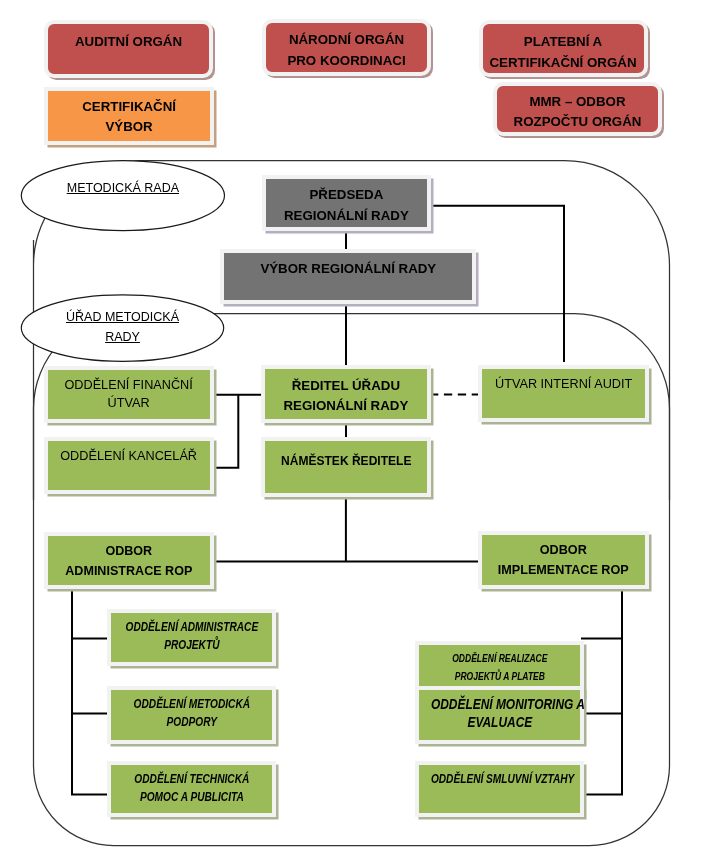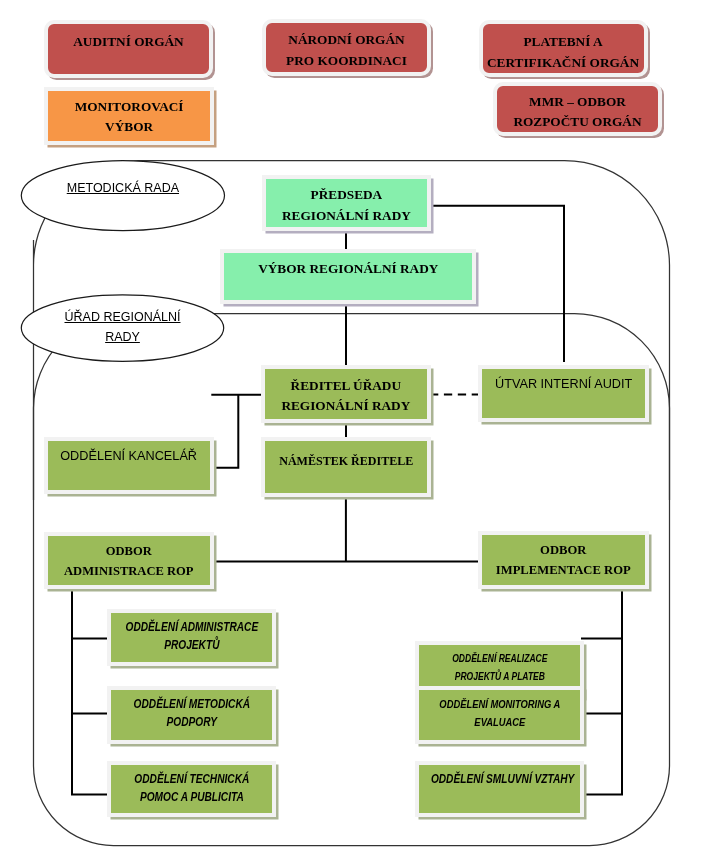--- a/index.html
+++ b/index.html
@@ -8,24 +8,24 @@
        font-family:"Liberation Sans",sans-serif;overflow:hidden;position:relative;}
   #stage{position:absolute;left:0;top:0;width:710px;height:856px;}
 
   .box{position:absolute;box-sizing:border-box;display:flex;align-items:center;
        justify-content:center;text-align:center;color:#000000;
        border:4.5px solid #F2F2F2;z-index:5;}
   .box .txt{width:100%;}
   .rounded{border-radius:10px;}
   .red{background:#C0504D;box-shadow:2.5px 2.5px 0 -0.5px #b29392;}
   .orange{background:#F79646;box-shadow:3px 3px 0 -0.5px #c5a080;}
-  .purple{background:#86efac;box-shadow:3px 3px 0 -0.5px #b4aec0;}
+  .purple{background:#737373;box-shadow:3px 3px 0 -0.5px #b4aec0;}
   .green{background:#9BBB59;box-shadow:3px 3px 0 -0.5px #aab393;}
 
-  .bold{font-weight:bold;font-family:Liberation Serif, serif;}
+  .bold{font-weight:bold;}
   .ital{font-style:italic;font-weight:bold;}
   .box .txt > div, .box .txt > span{display:block;white-space:nowrap;}
   .cond .txt > div, .cond .txt > span{transform:scaleX(var(--sx,1));}
 
   svg.lines{position:absolute;left:0;top:0;width:710px;height:856px;z-index:2;}
 
   .grouplabel{position:absolute;text-align:center;color:#000;z-index:9;
               font-size:12.5px;line-height:20.7px;}
   .grouplabel span{text-decoration:underline;}
 </style>
@@ -89,53 +89,59 @@
 
   <div class="box rounded red bold" style="left:478.5px;top:19.8px;width:169px;height:57px;font-size:13.3px;line-height:20.3px;align-items:flex-end;padding-top:7px;">
     <div class="txt">
       <div>PLATEBNÍ A</div>
       <div>CERTIFIKAČNÍ ORGÁN</div>
     </div>
   </div>
 
   <div class="box orange bold" style="left:44.3px;top:87.2px;width:169.6px;height:58px;font-size:13.3px;line-height:20px;padding-top:1px;">
     <div class="txt">
-      <div>MONITOROVACÍ</div>
+      <div>CERTIFIKAČNÍ</div>
       <div>VÝBOR</div>
     </div>
   </div>
 
   <div class="box rounded red bold" style="left:493px;top:81.9px;width:169px;height:54.3px;font-size:13.3px;line-height:20.3px;align-items:flex-start;padding-top:6px;">
     <div class="txt">
       <div>MMR – ODBOR</div>
       <div>ROZPOČTU ORGÁN</div>
     </div>
   </div>
 
   <div class="grouplabel" style="left:22.9px;top:178.2px;width:200px;">
     <span>METODICKÁ RADA</span>
   </div>
   <div class="grouplabel" style="left:22.5px;top:306.5px;width:200px;">
-    <div><span>ÚŘAD REGIONÁLNÍ</span></div>
+    <div><span>ÚŘAD METODICKÁ</span></div>
     <div><span>RADY</span></div>
   </div>
 
   <div class="box purple bold" style="left:261.8px;top:175.4px;width:169.2px;height:55.2px;font-size:13.3px;line-height:20.3px;align-items:flex-start;padding-top:6px;">
     <div class="txt">
       <div>PŘEDSEDA</div>
       <div>REGIONÁLNÍ RADY</div>
     </div>
   </div>
 
   <div class="box purple bold" style="left:220.1px;top:249.1px;width:256.4px;height:55.1px;font-size:13.3px;line-height:20.3px;align-items:flex-start;padding-top:6px;">
     <div class="txt">
         <span>VÝBOR REGIONÁLNÍ RADY</span>
       </div>
   </div>
 
+  <div class="box green" style="left:43.7px;top:365.5px;width:169.9px;height:57.6px;font-size:12.7px;line-height:18.4px;align-items:flex-start;padding-top:6px;">
+    <div class="txt">
+      <div>ODDĚLENÍ FINANČNÍ</div>
+      <div>ÚTVAR</div>
+    </div>
+  </div>
 
   <div class="box green" style="left:43.7px;top:436.8px;width:169.9px;height:57.6px;font-size:12.7px;line-height:18.4px;align-items:flex-start;padding-top:6px;">
     <div class="txt">
       <div>ODDĚLENÍ KANCELÁŘ</div>
     </div>
   </div>
 
   <div class="box green bold" style="left:260.6px;top:365px;width:170.5px;height:57.6px;font-size:13.3px;line-height:19.6px;align-items:flex-start;padding-top:7px;">
     <div class="txt">
       <div>ŘEDITEL ÚŘADU</div>
@@ -190,21 +196,21 @@
     </div>
   </div>
 
   <div class="box green ital cond" style="left:414.5px;top:641px;width:169.7px;height:57.3px;font-size:10px;line-height:18.2px;--sx:0.853;align-items:flex-start;padding-top:5px;">
     <div class="txt">
       <div>ODDĚLENÍ REALIZACE</div>
       <div>PROJEKTŮ A PLATEB</div>
     </div>
   </div>
 
-  <div class="box green ital cond" style="left:414.5px;top:686px;width:169.7px;height:57.5px;font-size:11px;line-height:18.2px;--sx:0.853;align-items:flex-start;padding-top:5px;">
+  <div class="box green ital cond" style="left:414.5px;top:686px;width:169.7px;height:57.5px;font-size:14px;line-height:18.2px;--sx:0.853;align-items:flex-start;padding-top:5px;">
     <div class="txt">
       <div>ODDĚLENÍ MONITORING A</div>
       <div>EVALUACE</div>
     </div>
   </div>
 
   <div class="box green ital cond" style="left:414.5px;top:760.8px;width:169.7px;height:56.5px;font-size:11.9px;line-height:18.2px;--sx:0.853;align-items:flex-start;padding-top:5px;">
     <div class="txt">
         <span>ODDĚLENÍ SMLUVNÍ VZTAHY</span>
       </div>

